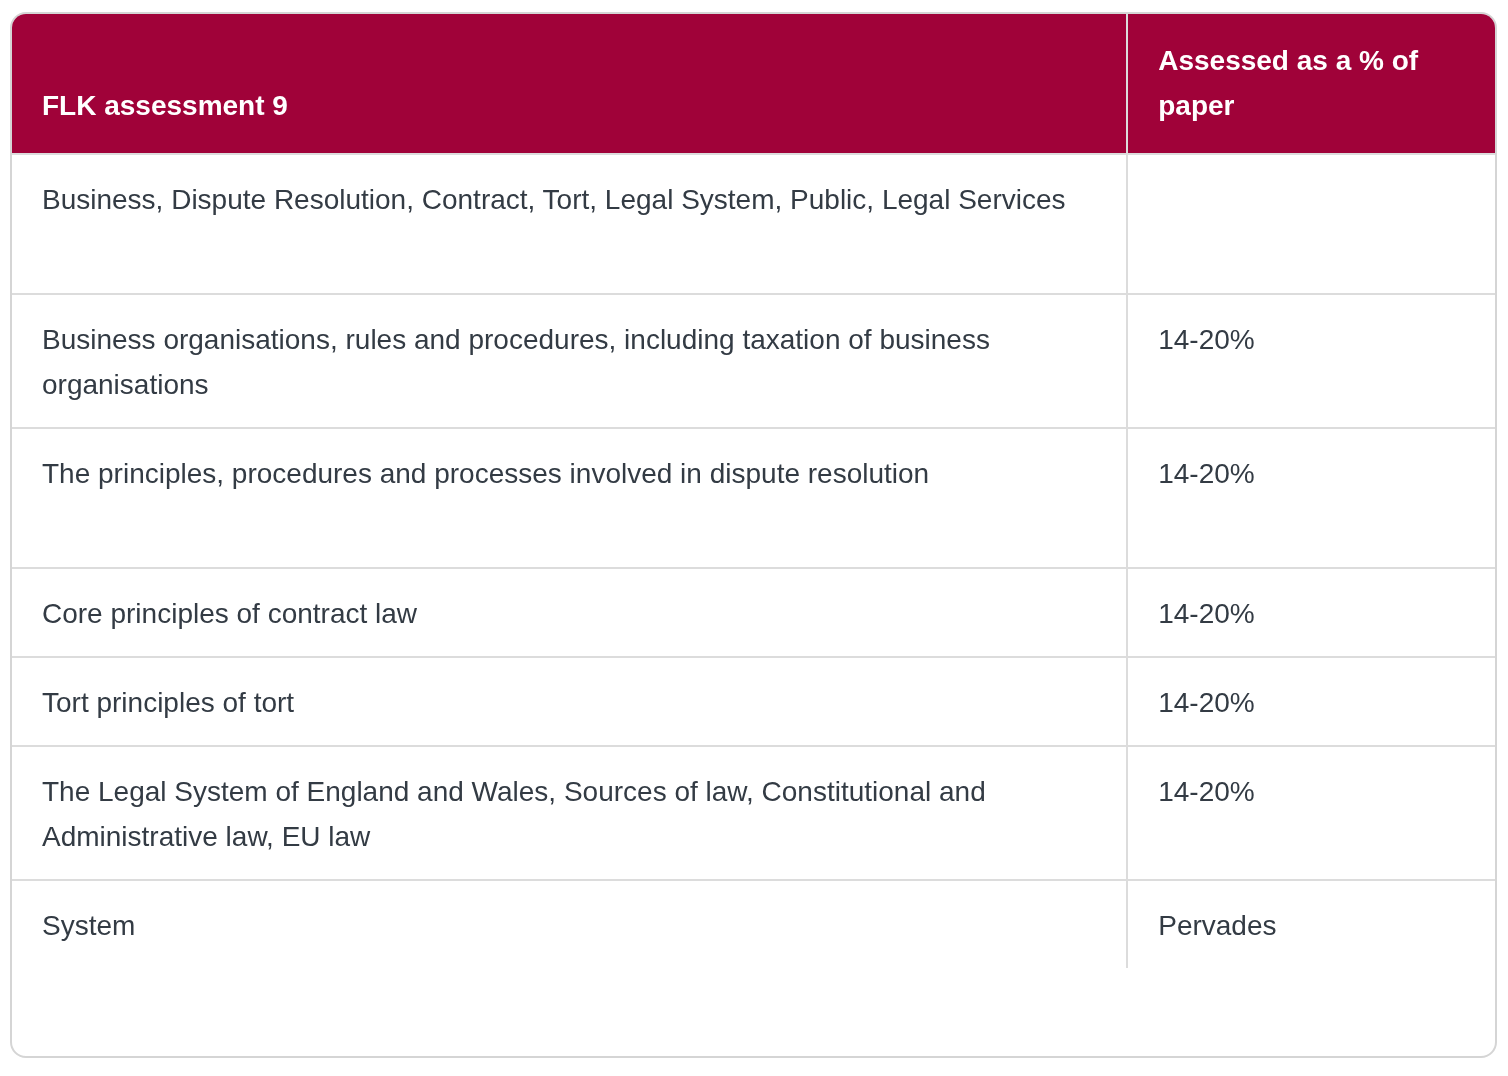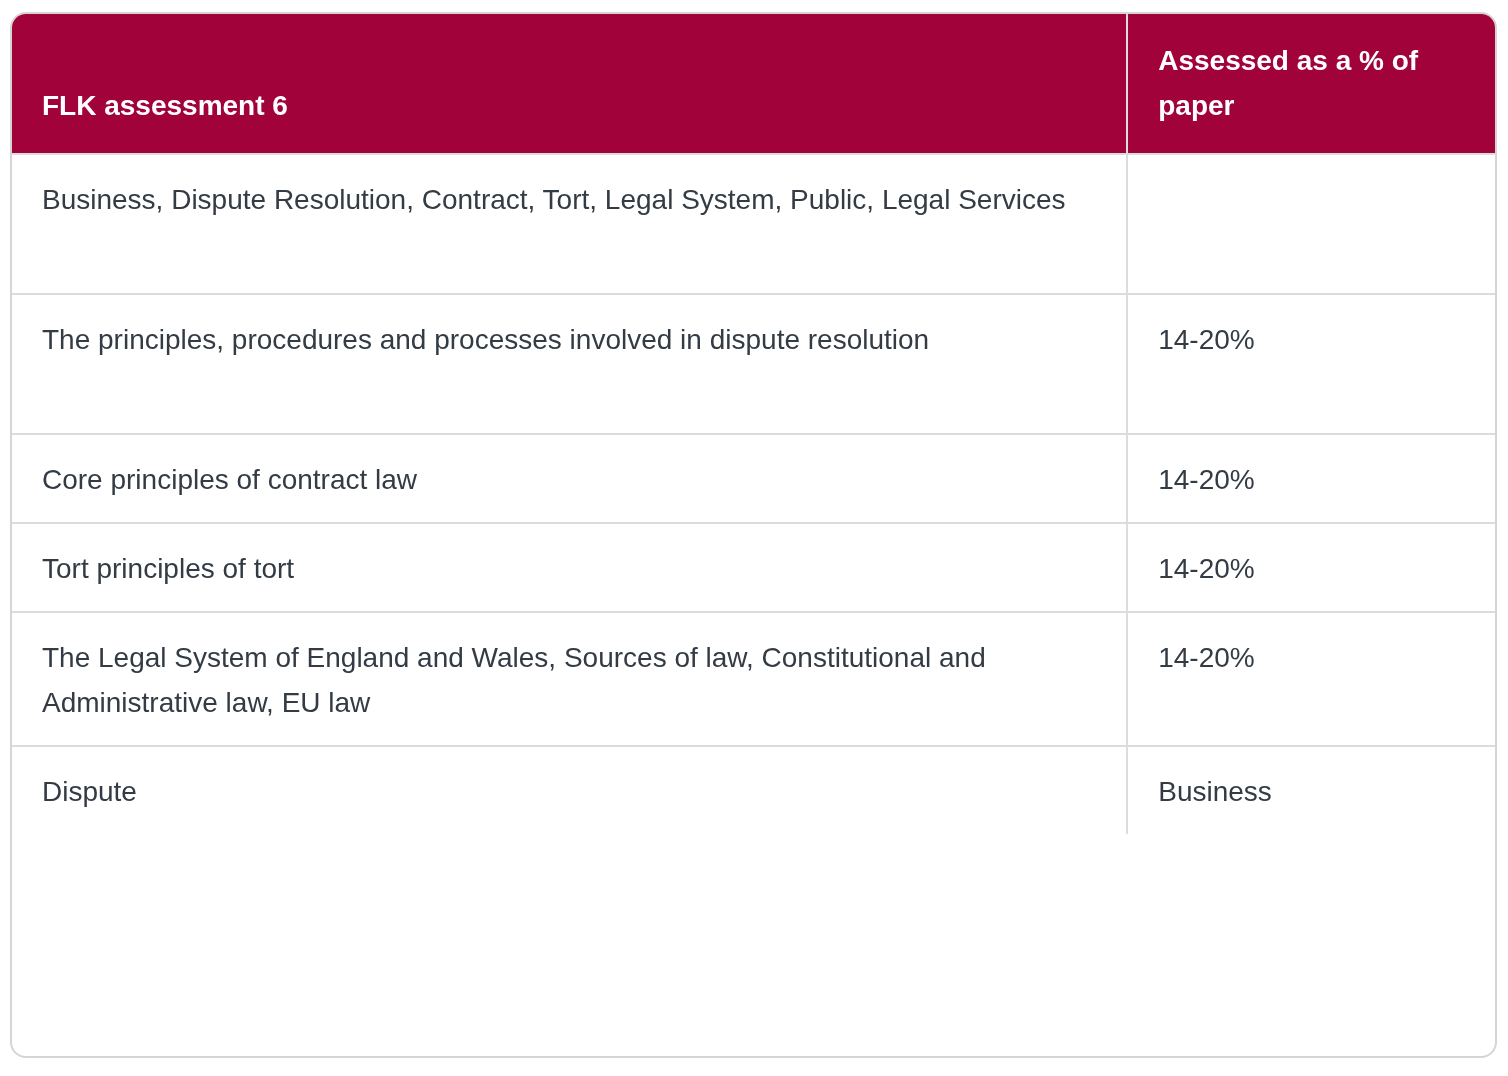--- a/index.html
+++ b/index.html
@@ -68,45 +68,49 @@
 
 <div class="page">
   <div class="table-card">
     <table class="assessment">
       <colgroup>
         <col class="c-topic">
         <col class="c-percent">
       </colgroup>
       <thead>
         <tr class="h-header">
-          <th class="col-topic">FLK assessment 6</th>
+          <th class="col-topic">FLK assessment 9</th>
           <th class="col-percent">Assessed as a % of paper</th>
         </tr>
       </thead>
       <tbody>
         <tr class="h-two">
           <td class="col-topic">Business, Dispute Resolution, Contract, Tort, Legal System, Public, Legal Services</td>
           <td class="col-percent"></td>
+        </tr>
+        <tr class="h-two-s">
+          <td class="col-topic">Business organisations, rules and procedures, including taxation of business organisations</td>
+          <td class="col-percent">14-20%</td>
         </tr>
         <tr class="h-two">
           <td class="col-topic">The principles, procedures and processes involved in dispute resolution</td>
           <td class="col-percent">14-20%</td>
         </tr>
         <tr class="h-one">
           <td class="col-topic">Core principles of contract law</td>
           <td class="col-percent">14-20%</td>
         </tr>
         <tr class="h-one">
           <td class="col-topic">Tort principles of tort</td>
           <td class="col-percent">14-20%</td>
         </tr>
         <tr class="h-two-s">
           <td class="col-topic">The Legal System of England and Wales, Sources of law, Constitutional and Administrative law, EU law</td>
           <td class="col-percent">14-20%</td>
         </tr>
         <tr class="h-one-s">
-          <td class="col-topic">Dispute</td>
-          <td class="col-percent">Business</td>
+          <td class="col-topic">System</td>
+          <td class="col-percent">Pervades</td>
         </tr>
       </tbody>
     </table>
   </div>
 </div>
 
 </body></html>

